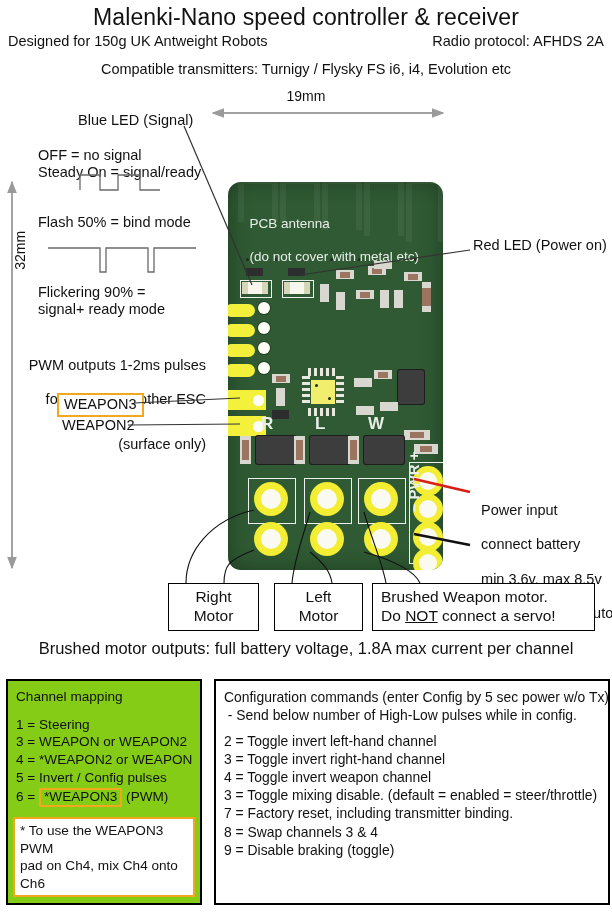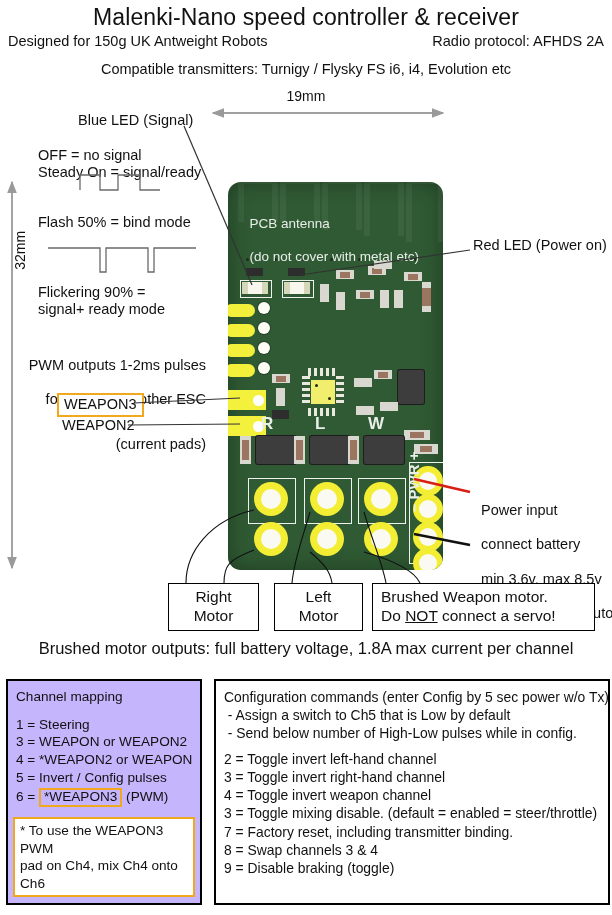--- a/index.html
+++ b/index.html
@@ -73,21 +73,21 @@
   .callout{position:absolute;border:1.6px solid #000;background:#fff;
       font-size:15.5px;text-align:center;line-height:1.22;padding:4px 8px;}
   #co-right{left:168px;top:583px;width:73px;}
   #co-left{left:274px;top:583px;width:71px;}
   #co-weapon{left:372px;top:583px;width:205px;text-align:left;}
   .u{text-decoration:underline;}
 
   #brushed-line{left:0;top:639px;width:612px;text-align:center;font-size:16.5px;}
 
   
-  #box-channel{left:6px;top:679px;width:192px;height:222px;border:2.2px solid #000;background:#c4b5fd;}
+  #box-channel{left:6px;top:679px;width:192px;height:222px;border:2.2px solid #000;background:#84cc16;}
   #box-config{left:214px;top:679px;width:392px;height:222px;border:2.2px solid #000;background:#fff;}
   .bx-pad{padding:7px 8px;font-size:13.6px;line-height:1.30;}
   #cm-title{font-size:13.6px;}
   .cm-row{font-size:13.6px;white-space:pre;}
   #cm-w3{border:2.2px solid #F2A81C;padding:0 3px;display:inline-block;line-height:1.05;}
   #cm-foot{position:absolute;left:5px;right:5px;bottom:6px;border:2.2px solid #F2A81C;
       padding:3px 5px;font-size:13.6px;line-height:1.28;background:#fff;}
   .cfg-row{font-size:13.9px;white-space:pre;}
 </style>
 </head>
@@ -105,21 +105,21 @@
 <div class="abs t" id="led-off"><span>OFF = no signal</span><br><span>Steady On = signal/ready</span></div>
 <div class="abs t" id="flash50">Flash 50% = bind mode</div>
 <div class="abs t" id="flicker"><span>Flickering 90% =</span><br><span>signal+ ready mode</span></div>
 
 <div class="abs t" id="pwm-block">
   <span>PWM outputs 1-2ms pulses</span><br>
   <span>for servo or another ESC</span><br>
 </div>
 <div class="abs t" id="weapon3-tag">WEAPON3</div>
 <div class="abs t" id="weapon2-tag">WEAPON2</div>
-<div class="abs t" id="surface-pads">(current pads)</div>
+<div class="abs t" id="surface-pads">(surface only)</div>
 
 <div class="abs t" id="red-led-label">Red LED (Power on)</div>
 <div class="abs t" id="power-note">
   <span>Power input</span><br>
   <span>connect battery</span><br>
   <span>min 3.6v, max 8.5v</span><br>
   <span>has low-voltage cutoff</span>
 </div>
 
 <div class="abs" id="pcb">
@@ -349,21 +349,20 @@
   </div>
   <div id="cm-foot">
     <span>* To use the WEAPON3 PWM</span><br>
     <span>pad on Ch4, mix Ch4 onto Ch6</span>
   </div>
 </div>
 
 <div class="abs" id="box-config">
   <div class="bx-pad">
     <div class="cfg-row">Configuration commands (enter Config by 5 sec power w/o Tx)</div>
-    <div class="cfg-row"> - Assign a switch to Ch5 that is Low by default</div>
     <div class="cfg-row"> - Send below number of High-Low pulses while in config.</div>
     <div style="height:8px;"></div>
     <div class="cfg-row">2 = Toggle invert left-hand channel</div>
     <div class="cfg-row">3 = Toggle invert right-hand channel</div>
     <div class="cfg-row">4 = Toggle invert weapon channel</div>
     <div class="cfg-row">3 = Toggle mixing disable. (default = enabled = steer/throttle)</div>
     <div class="cfg-row">7 = Factory reset, including transmitter binding.</div>
     <div class="cfg-row">8 = Swap channels 3 &amp; 4</div>
     <div class="cfg-row">9 = Disable braking (toggle)</div>
   </div>

